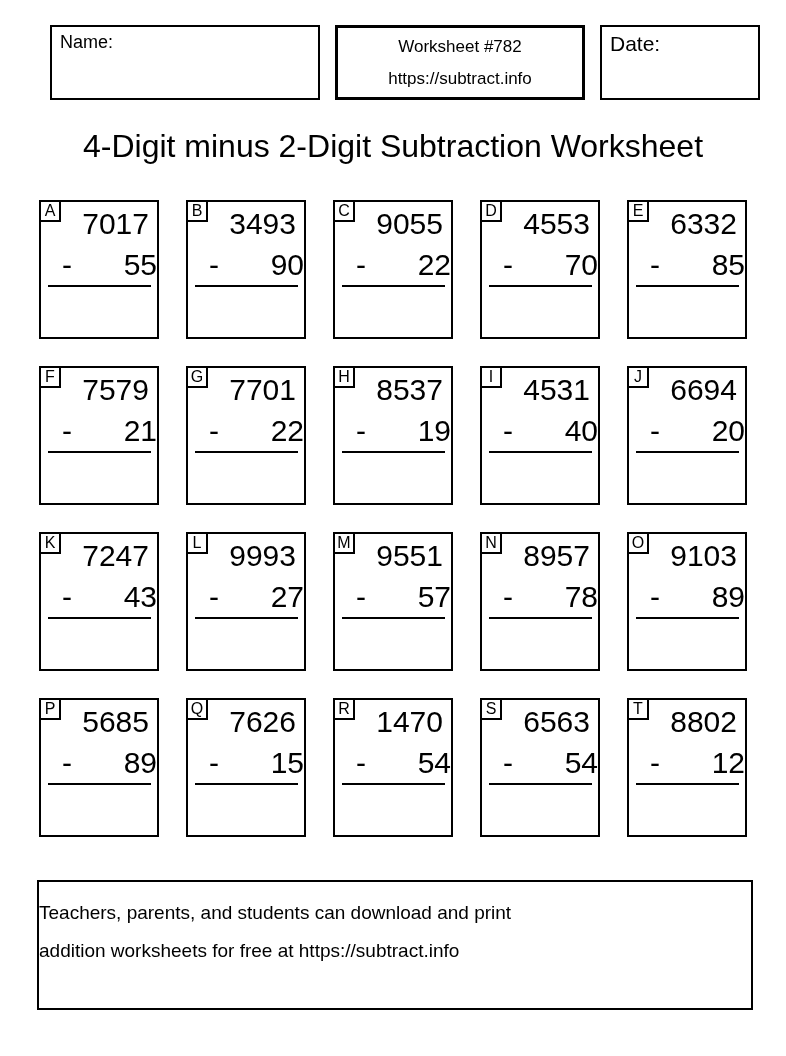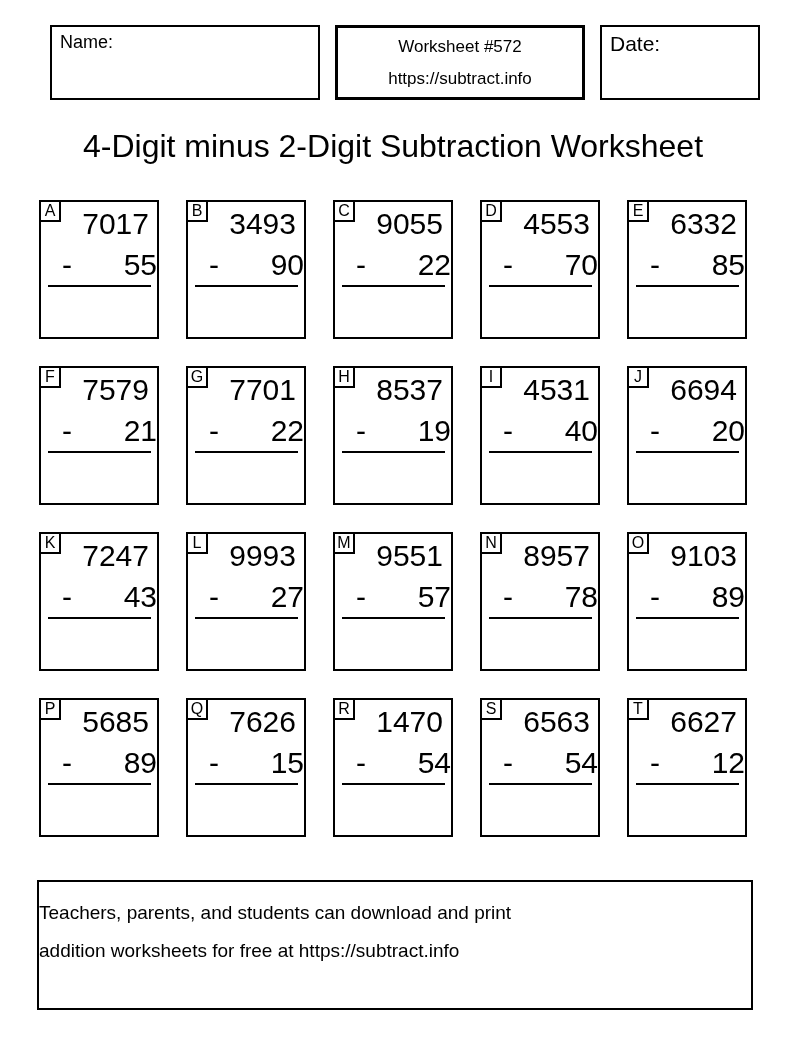--- a/index.html
+++ b/index.html
@@ -79,21 +79,21 @@
   }
 </style>
 </head>
 <body>
 
 <div class="header">
   <div class="hbox name-box">
     <span>Name:</span>
   </div>
   <div class="hbox info-box">
-    <div>Worksheet #572</div>
+    <div>Worksheet #782</div>
     <div>https://subtract.info</div>
   </div>
   <div class="hbox date-box">
     <span>Date:</span>
   </div>
 </div>
 
 <h1 class="title">4-Digit minus 2-Digit Subtraction Worksheet</h1>
 
 <div class="grid">
@@ -283,21 +283,21 @@
     <div class="minuend">6563</div>
     <div class="subrow">
       <span class="minus">-</span>
       <span class="subtrahend">54</span>
     </div>
     <div class="answer-line"></div>
   </div>
 
   <div class="card">
     <span class="letter">T</span>
-    <div class="minuend">6627</div>
+    <div class="minuend">8802</div>
     <div class="subrow">
       <span class="minus">-</span>
       <span class="subtrahend">12</span>
     </div>
     <div class="answer-line"></div>
   </div>
 
 </div>
 
 <div class="footer">

